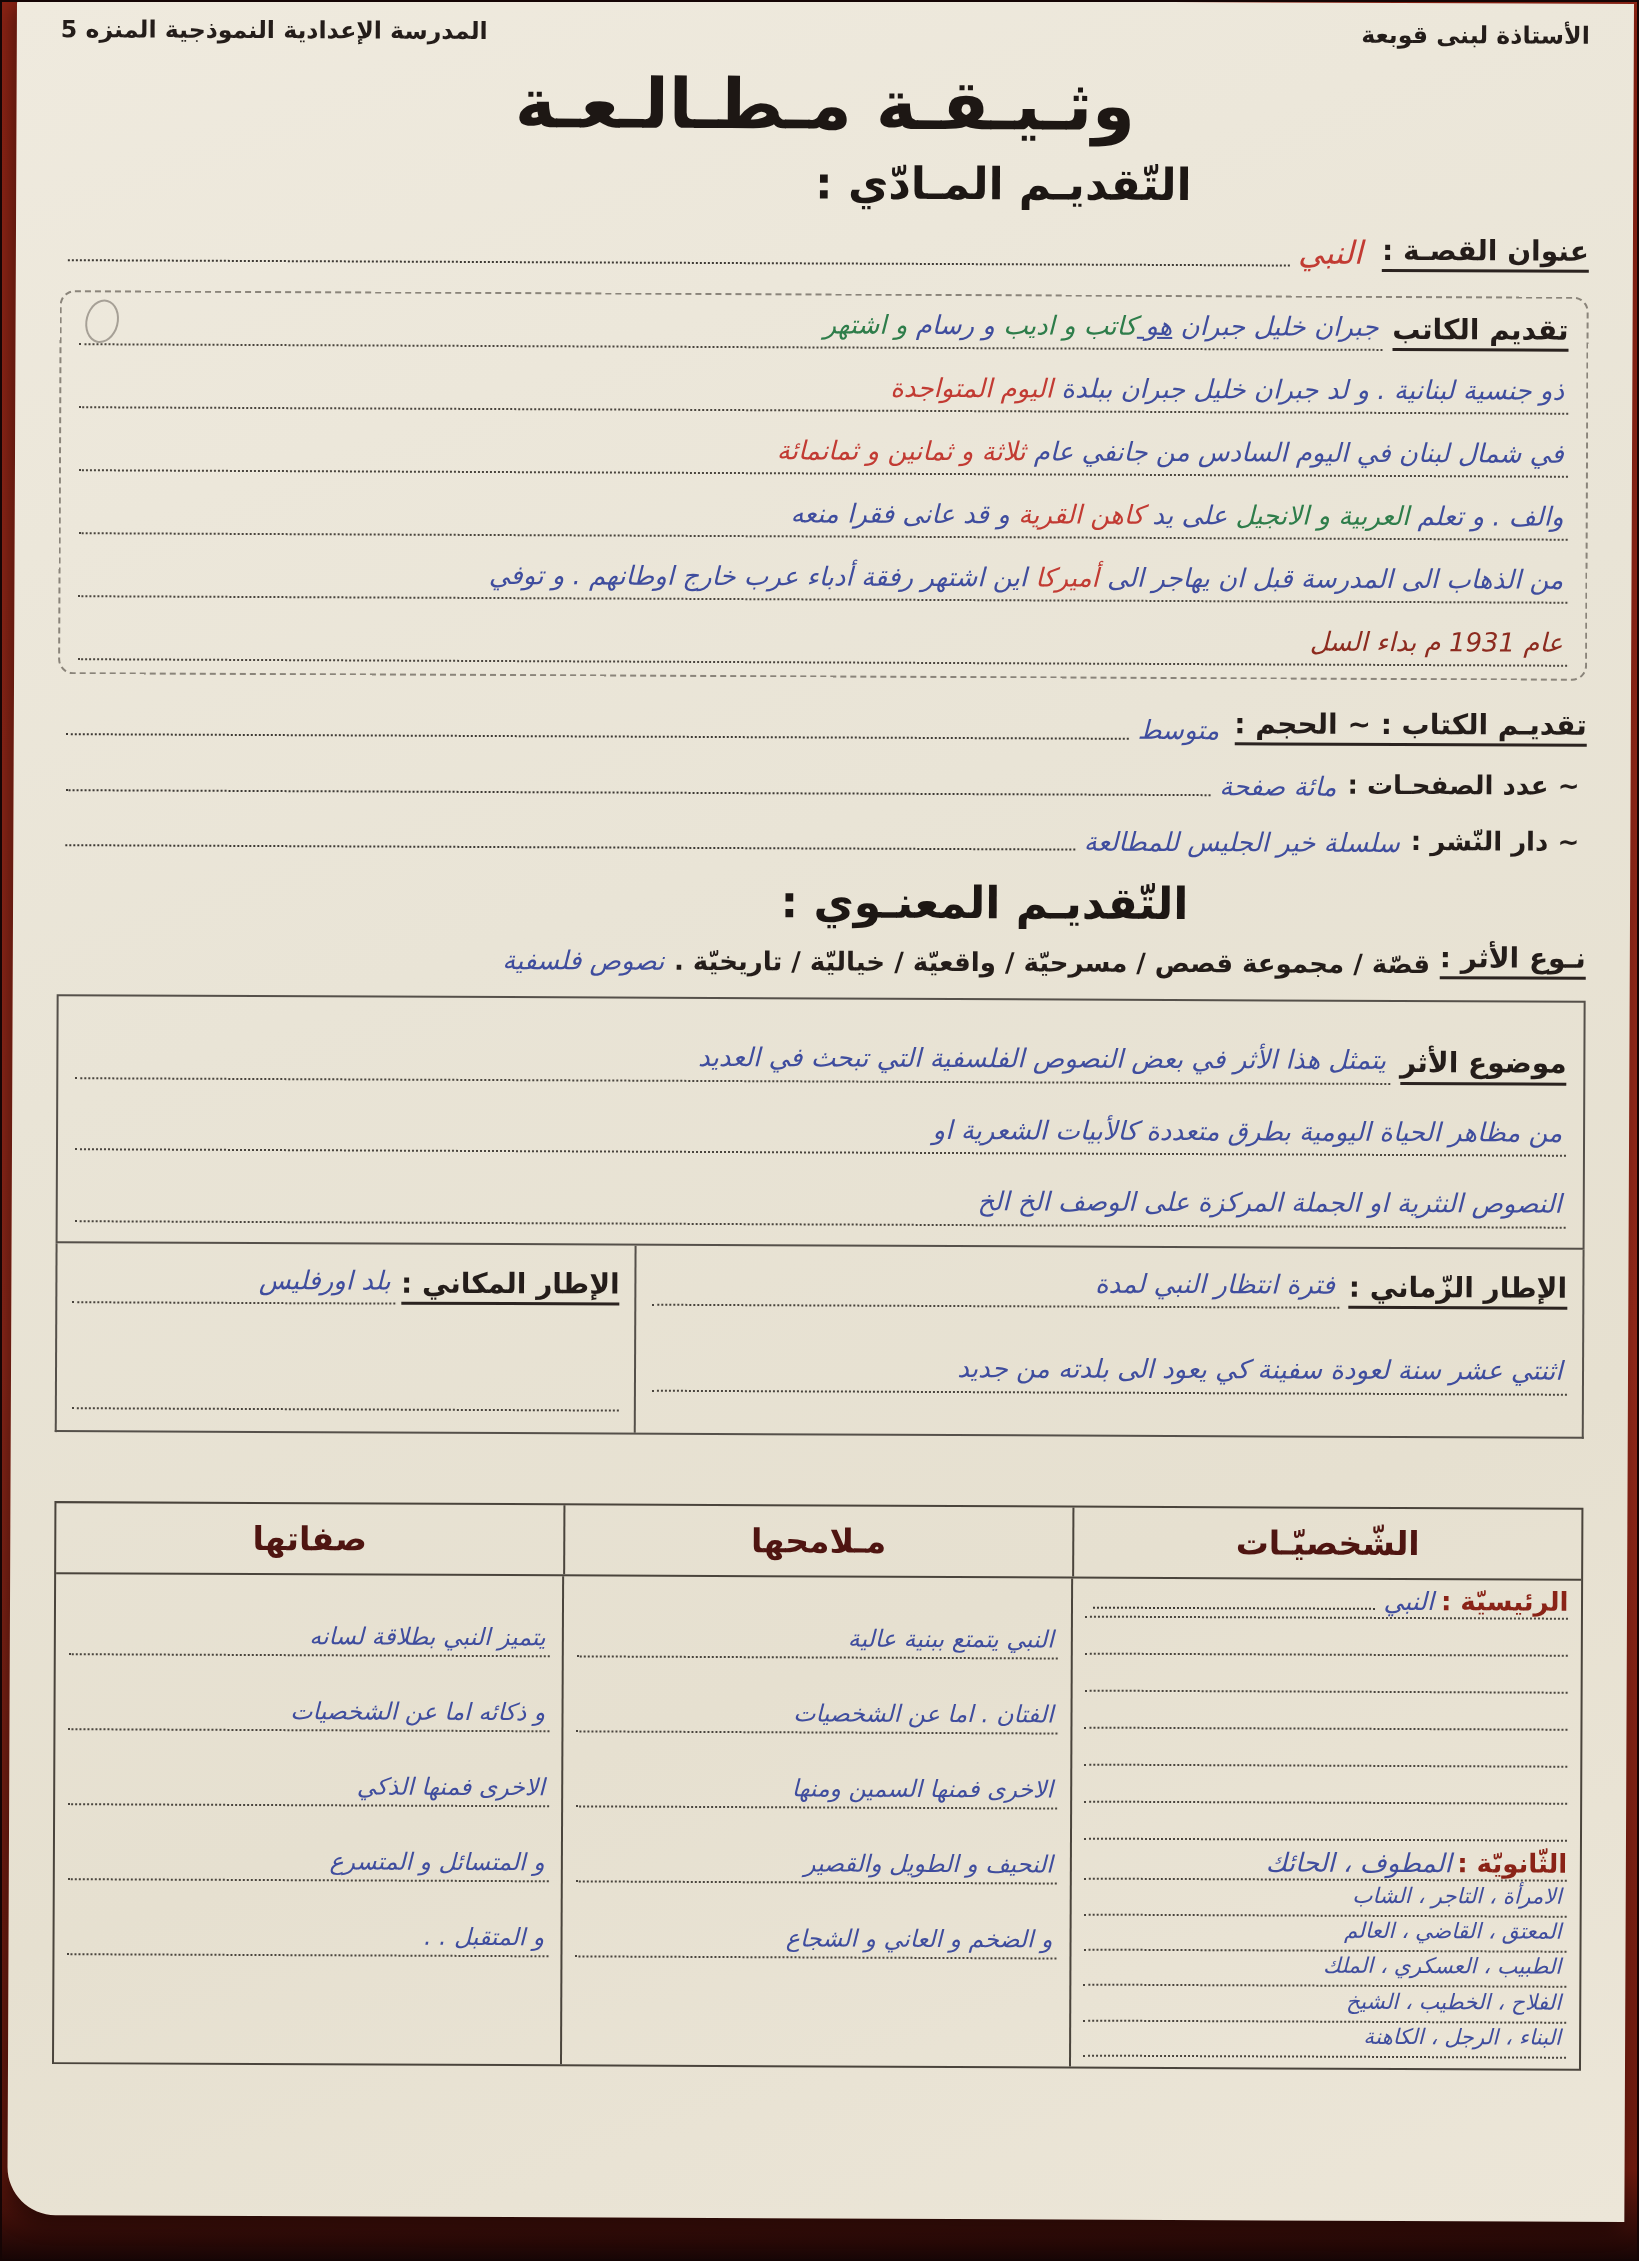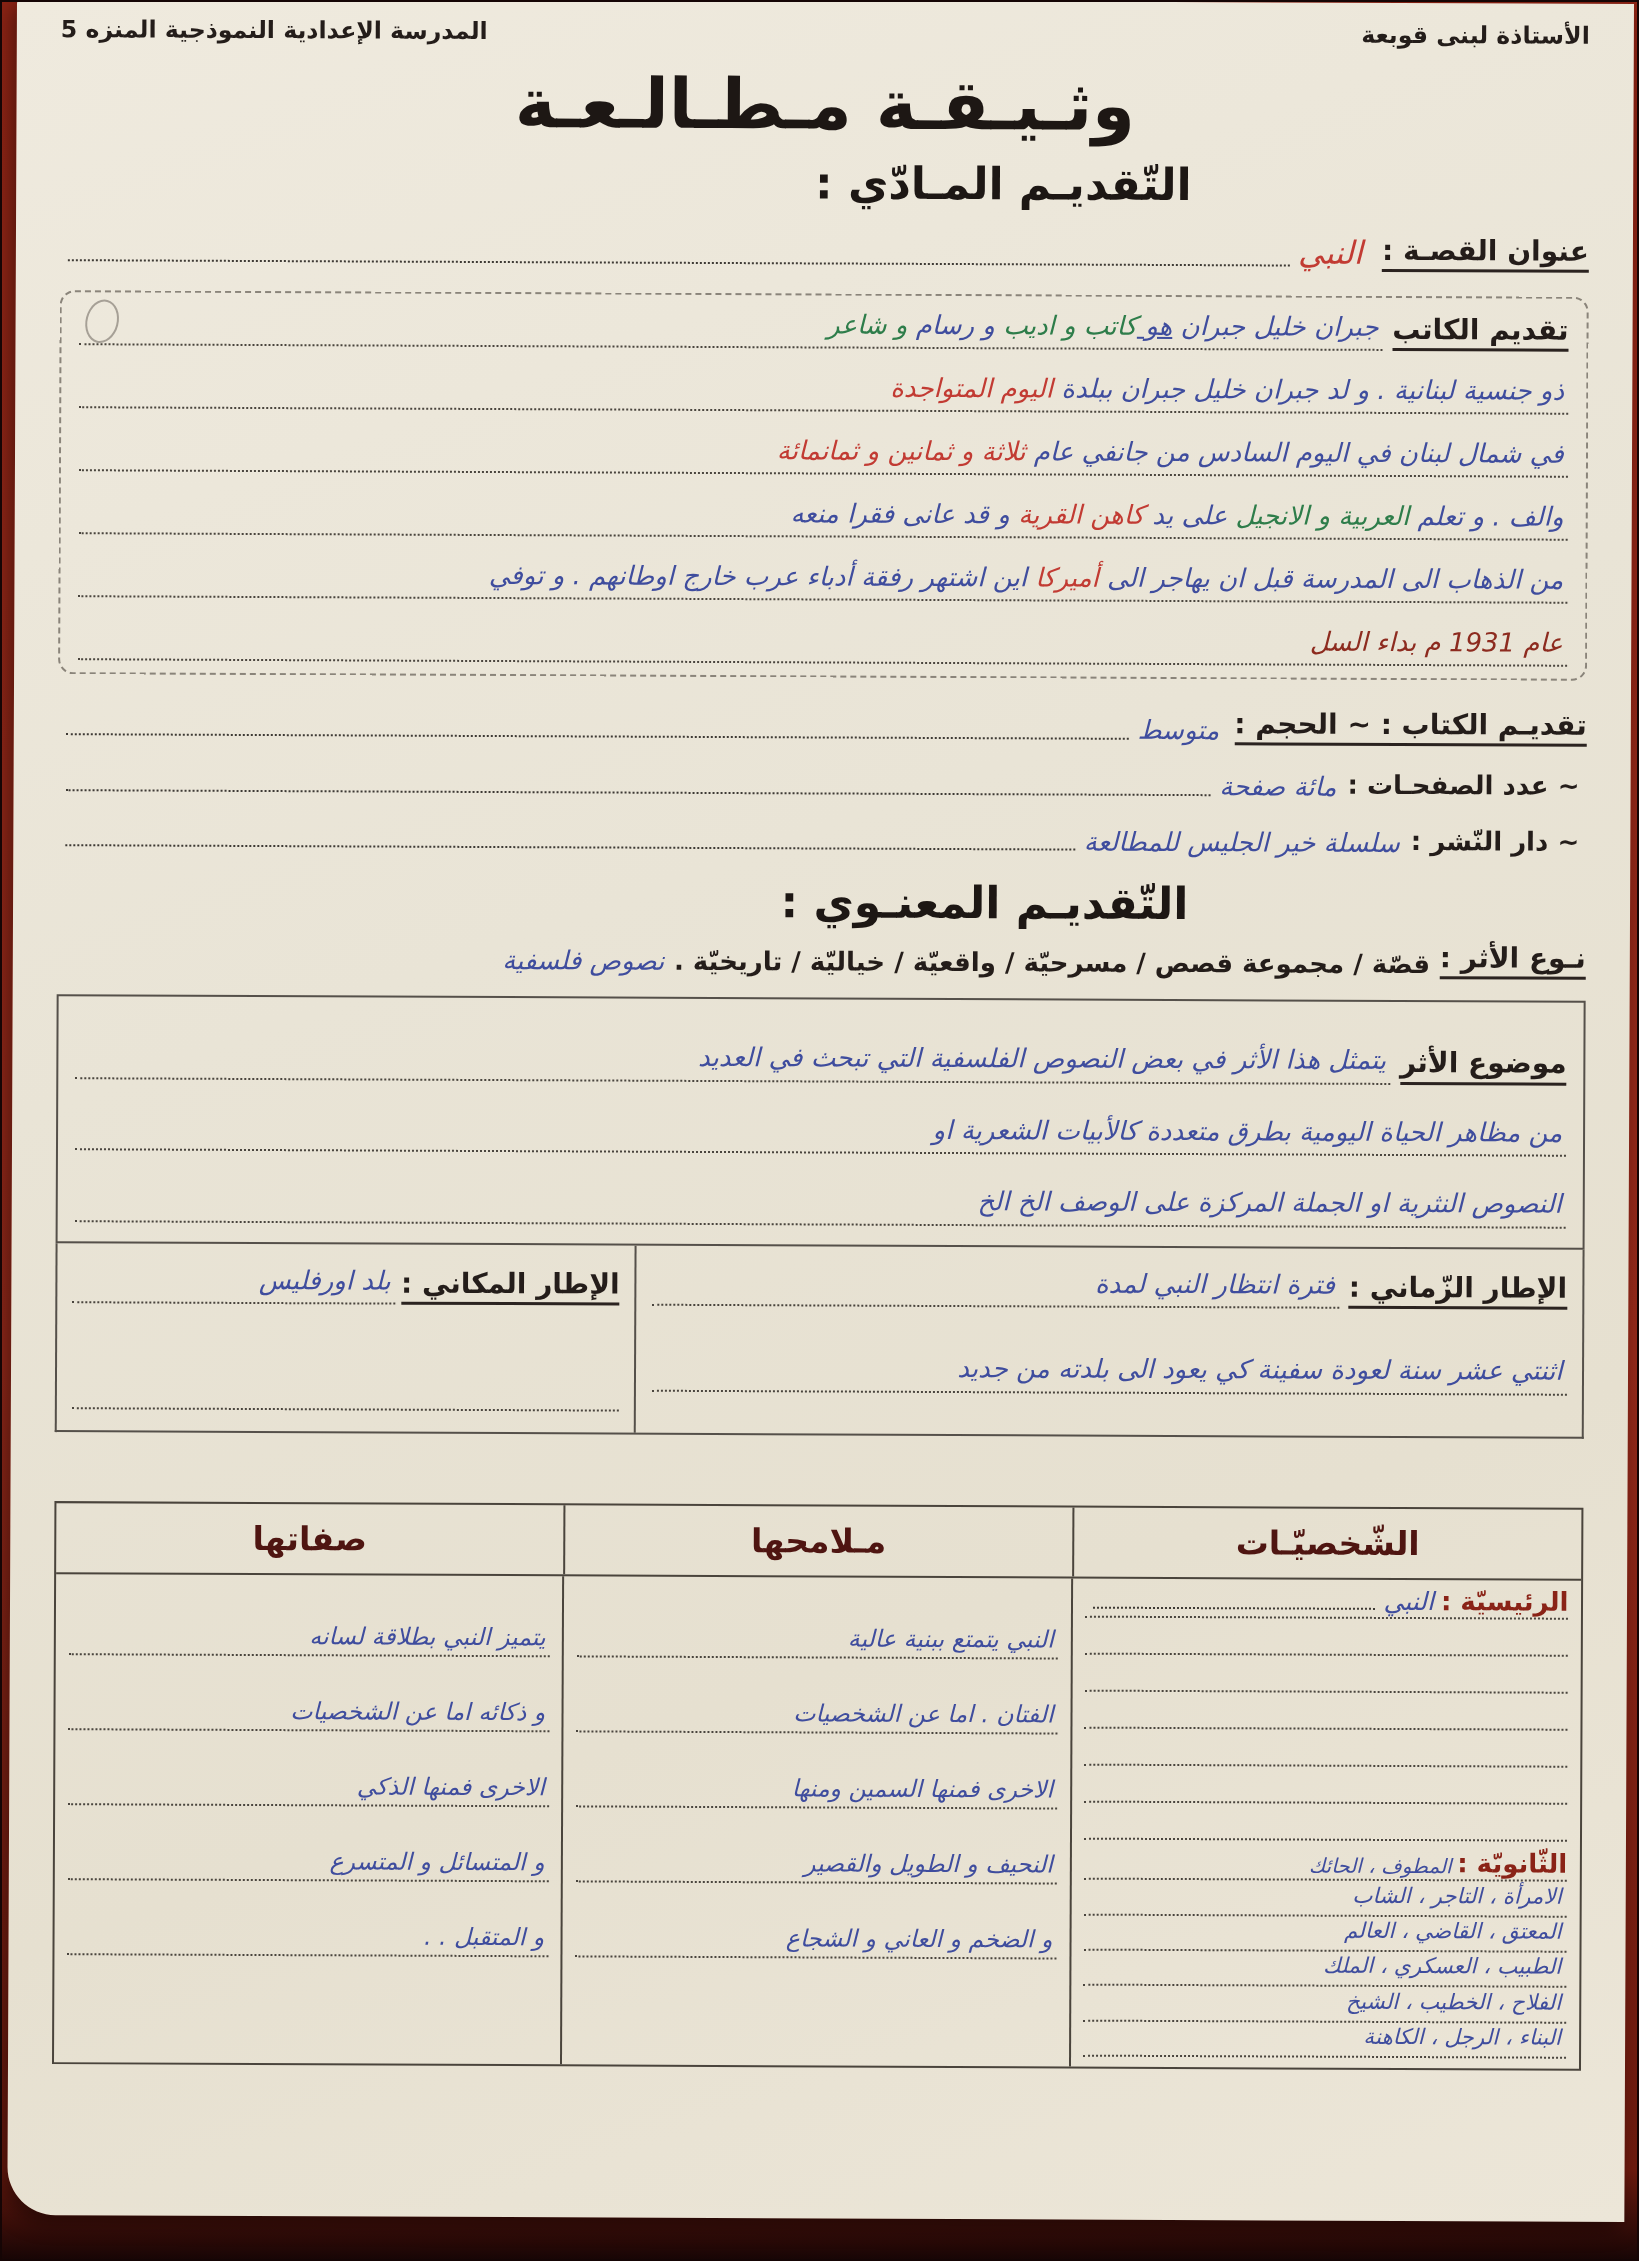--- a/index.html
+++ b/index.html
@@ -49,21 +49,21 @@
   .cbody{display:flex;min-height:478px;}
   .ccell{width:33.33%;padding:5.5px 12.5px 9.7px 12.5px;box-sizing:border-box;}
   .ccell+.ccell{border-right:2.1px solid #4a443c;}
   .redlbl{color:#8a2317;font-weight:bold;font-size:26px;white-space:nowrap;}
   .c-hand .hline{margin-top:37px;min-height:30.5px;}
   .c-hand .hline .hand{font-size:23.6px;}
   .charcol .dotline{border-bottom:2.1px dotted #4a453e;height:35px;}
   .charcol .mainrow,.charcol .secrow{display:flex;align-items:flex-end;border-bottom:2.1px dotted #4a453e;padding-bottom:1.4px;}
   .charcol .mainrow .hand{font-size:25px;margin-right:7px;}
   .charcol .secrow{margin-top:7px;}
-  .charcol .secrow .hand{font-size:20px;margin-right:5.5px;}
+  .charcol .secrow .hand{font-size:26px;margin-right:5.5px;}
   .charcol .secline{border-bottom:2.1px dotted #4a453e;min-height:30.5px;padding:1.4px 5.5px;}
   .charcol .secline .hand{font-size:21.5px;}
 </style>
 </head>
 <body>
 
 <div class="photo">
   <div class="paper">
 
     <div class="hdr">
@@ -78,21 +78,21 @@
     <div class="row storyline">
       <span class="lbl">عنوان القصـة :</span>
       <span class="hand" style="color:#c23b33">النبي</span>
       <span class="dots"></span>
     </div>
 
     <div class="authbox">
       <span class="scribble"></span>
       <div class="row0">
         <span class="lbl">تقديم الكاتب</span>
-        <span class="hline hand" id="author-line-0"><span style="color: rgb(63, 77, 158);">جبران خليل جبران </span><span style="color: rgb(63, 77, 158); text-decoration: underline;">هو </span><span style="color: rgb(46, 125, 74);">كاتب و اديب </span><span style="color: rgb(63, 77, 158);">و رسام </span><span style="color: rgb(46, 125, 74);">و شاعر</span></span>
+        <span class="hline hand" id="author-line-0"><span style="color: rgb(63, 77, 158);">جبران خليل جبران </span><span style="color: rgb(63, 77, 158); text-decoration: underline;">هو </span><span style="color: rgb(46, 125, 74);">كاتب و اديب </span><span style="color: rgb(63, 77, 158);">و رسام </span><span style="color: rgb(46, 125, 74);">و اشتهر</span></span>
       </div>
       <div id="author-rest">
           <div class="hline hand"><span style="color: rgb(63, 77, 158);">ذو جنسية لبنانية . و لد جبران خليل جبران ببلدة </span><span style="color: rgb(194, 59, 51);">اليوم </span><span style="color: rgb(194, 59, 51);">المتواجدة</span></div>
           <div class="hline hand"><span style="color: rgb(63, 77, 158);">في شمال لبنان في اليوم السادس من جانفي عام </span><span style="color: rgb(194, 59, 51);">ثلاثة و ثمانين و ثمانمائة</span></div>
           <div class="hline hand"><span style="color: rgb(63, 77, 158); text-align: center;">والف . و تعلم </span><span style="color: rgb(46, 125, 74);">العربية و الانجيل </span><span style="color: rgb(63, 77, 158);">على يد </span><span style="color: rgb(194, 59, 51);">كاهن القرية </span><span style="color: rgb(63, 77, 158);">و قد عانى فقرا منعه</span></div>
           <div class="hline hand"><span style="color: rgb(63, 77, 158);">من الذهاب الى المدرسة قبل ان يهاجر الى </span><span style="color: rgb(194, 59, 51);">أميركا </span><span style="color: rgb(63, 77, 158);">اين اشتهر رفقة أدباء عرب خارج اوطانهم . و توفي</span></div>
           <div class="hline hand"><span style="color: rgb(141, 43, 31);">عام 1931 م بداء السل</span></div>
         </div>
     </div>
 

